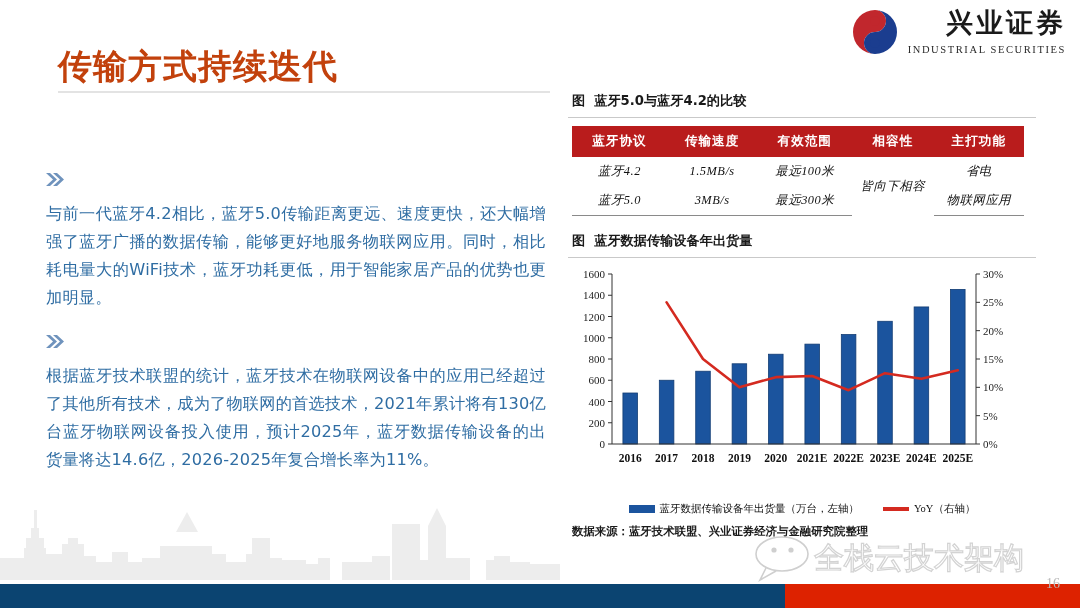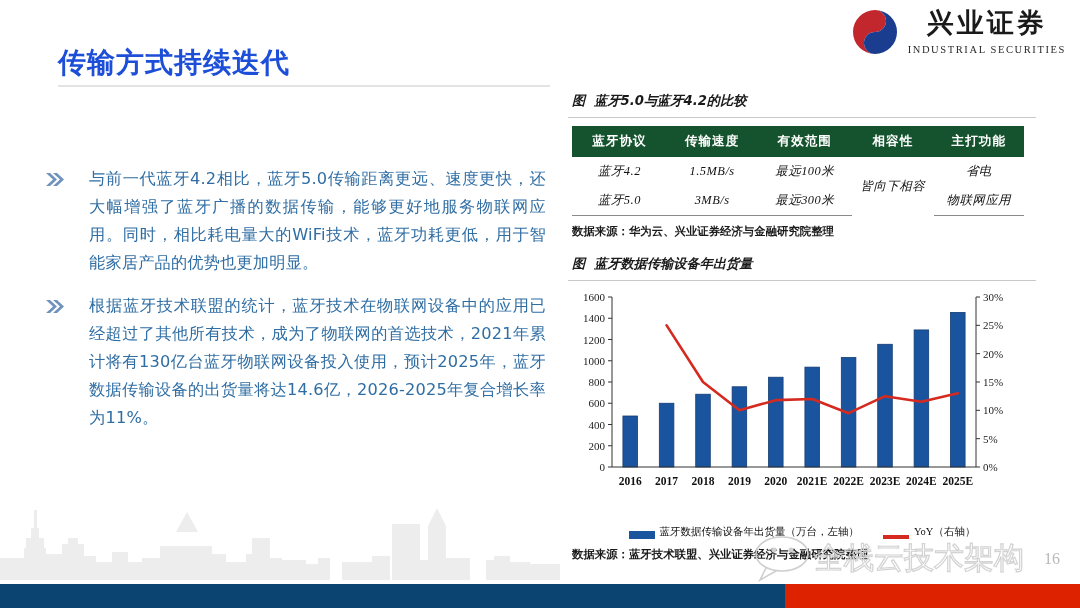--- a/index.html
+++ b/index.html
@@ -11,76 +11,76 @@
   
   #skyline{position:absolute;left:0;bottom:28px;width:560px;height:80px;}
   #skyline svg{display:block;}
   
   #footer-bar{position:absolute;left:0;bottom:0;width:1080px;height:24px;display:flex;}
   #footer-bar-blue{background:#0b4471;height:100%;width:785px;}
   #footer-bar-red{background:#dd2200;height:100%;flex:1;}
   
   #logo{position:absolute;right:14px;top:8px;display:flex;align-items:center;gap:9px;}
   #logo-mark{width:48px;height:48px;flex:0 0 auto;}
-  #logo-text{display:flex;flex-direction:column;align-items:center;line-height:1;}
+  #logo-text{display:flex;flex-direction:column;align-items:flex-end;line-height:1;}
   #logo-cn{font-family:"DejaVu Sans","Liberation Sans",sans-serif;font-size:27px;font-weight:bold;color:#1a1a1a;letter-spacing:3px;}
   #logo-en{font-family:"Liberation Serif","DejaVu Serif",serif;font-size:10.5px;color:#2a2a2a;letter-spacing:1.6px;margin-top:9px;}
   
   #title-wrap{position:absolute;left:58px;top:48px;width:500px;}
   #page-title{font-family:"DejaVu Sans","Liberation Sans",sans-serif;
-    font-size:28px;font-weight:bold;color:#1d4ed8;letter-spacing:1px;line-height:1.1;}
+    font-size:34px;font-weight:bold;color:#c2410c;letter-spacing:1px;line-height:1.1;}
   #title-rule{margin-top:6px;height:2px;background:#e3e3e3;width:492px;}
   
   #bullets{position:absolute;left:46px;top:165px;width:500px;}
-  .bullet{display:flex;gap:25px;margin-bottom:16px;}
+  .bullet{display:flex;gap:10px;margin-bottom:16px;flex-direction:column;}
   .bullet-icon{flex:0 0 auto;margin-top:7px;}
   .bullet-text{
     font-family:"DejaVu Sans","Liberation Sans",sans-serif;
     font-size:16.2px;color:#2f6da3;line-height:1.72;text-align:justify;
     letter-spacing:0.2px;
   }
   
   #right-col{position:absolute;left:568px;top:92px;width:468px;}
   .fig-title{
     font-family:"DejaVu Sans","Liberation Sans",sans-serif;
-    font-size:13.2px;font-weight:bold;color:#1a1a1a;padding-left:4px;font-style:italic;
+    font-size:13.2px;font-weight:bold;color:#1a1a1a;padding-left:4px;
   }
   .fig-title .fig-word{margin-right:9px;}
   .fig-rule{height:1px;background:#c9c9c9;margin-top:7px;}
   
   #compare-table{width:452px;margin:8px 0 0 4px;border-collapse:collapse;
     font-family:"Liberation Serif","DejaVu Serif",serif;}
   #compare-table th{
-    background:#14532d;color:#ffffff;font-size:12.6px;font-weight:bold;
+    background:#b91c1c;color:#ffffff;font-size:12.6px;font-weight:bold;
     padding:7px 2px;text-align:center;letter-spacing:1px;
   }
   #compare-table td{
     font-size:12.4px;color:#111;text-align:center;padding:6px 2px;letter-spacing:.5px;font-style:italic;
   }
   #compare-table tr.row-last td{border-bottom:1.6px solid #8a8a8a;}
   .src-note{
     font-family:"DejaVu Sans","Liberation Sans",sans-serif;
     font-size:11.4px;font-weight:bold;color:#1a1a1a;margin-top:8px;padding-left:4px;
   }
   
   #chart-block{margin-top:16px;}
   #chart-area{position:relative;width:452px;height:232px;margin:10px 0 0 4px;}
   #chart-svg{display:block;}
   #chart-legend{display:flex;justify-content:center;align-items:center;gap:24px;margin-top:2px;}
-  .legend-item{display:flex;align-items:flex-end;gap:5px;
+  .legend-item{display:flex;align-items:center;gap:5px;
     font-family:"Liberation Serif","DejaVu Serif",serif;font-size:10.5px;color:#111;}
   .legend-swatch-bar{width:26px;height:8px;background:#1b549e;}
   .legend-swatch-line{width:26px;height:4px;background:#d42a20;}
   
   #watermark{position:absolute;left:746px;top:528px;width:290px;height:62px;
     pointer-events:none;}
   #watermark svg{display:block;}
   
-  #page-num{position:absolute;right:20px;bottom:40px;
-    font-family:"Liberation Serif","DejaVu Serif",serif;font-size:16px;color:#b9b9b9;}
+  #page-num{position:absolute;right:20px;bottom:16px;
+    font-family:"Liberation Serif","DejaVu Serif",serif;font-size:14px;color:#b9b9b9;}
 </style>
 </head>
 <body>
 
 <div id="skyline">
   <svg width="560" height="80" viewBox="0 0 560 80">
     <g fill="#ededed">
       <rect x="0" y="58" width="30" height="22"></rect>
       <rect x="24" y="48" width="22" height="32"></rect>
       <rect x="26" y="38" width="18" height="12"></rect>
@@ -194,21 +194,20 @@
         </tr>
         <tr class="row-last">
           <td>蓝牙5.0</td>
           <td>3MB/s</td>
           <td>最远300米</td>
           <td>物联网应用</td>
         </tr>
       </tbody>
     </table>
 
-    <div class="src-note">数据来源：华为云、兴业证券经济与金融研究院整理</div>
   </div>
 
   <div id="chart-block">
     <div class="fig-title">
       <span class="fig-word">图</span><span>蓝牙数据传输设备年出货量</span>
     </div>
     <div class="fig-rule"></div>
 
     <div id="chart-area">
       <svg id="chart-svg" width="452" height="232" viewBox="0 0 452 232">

